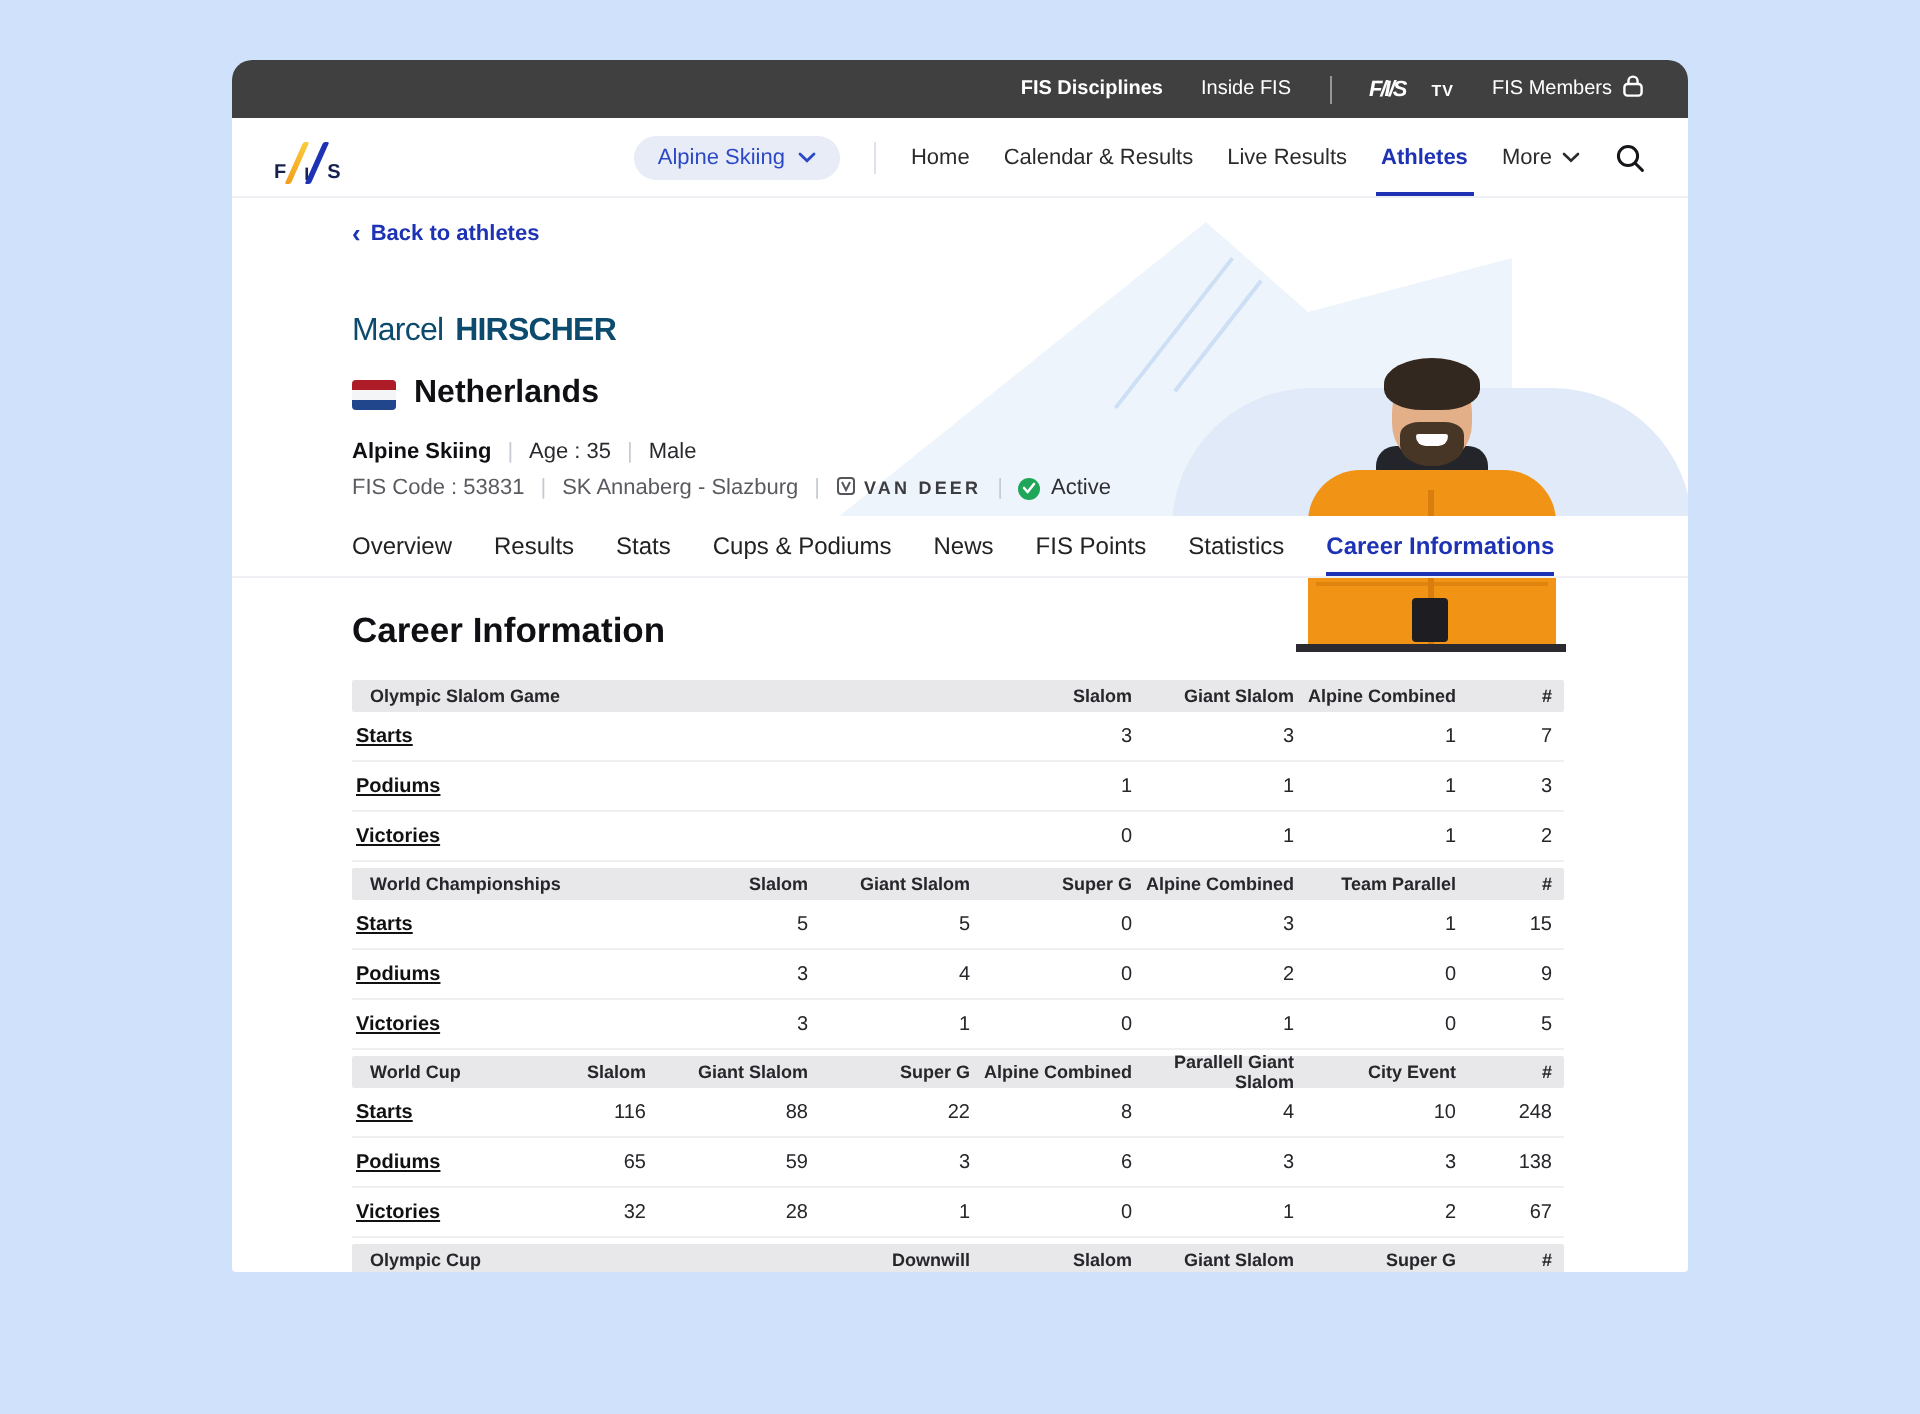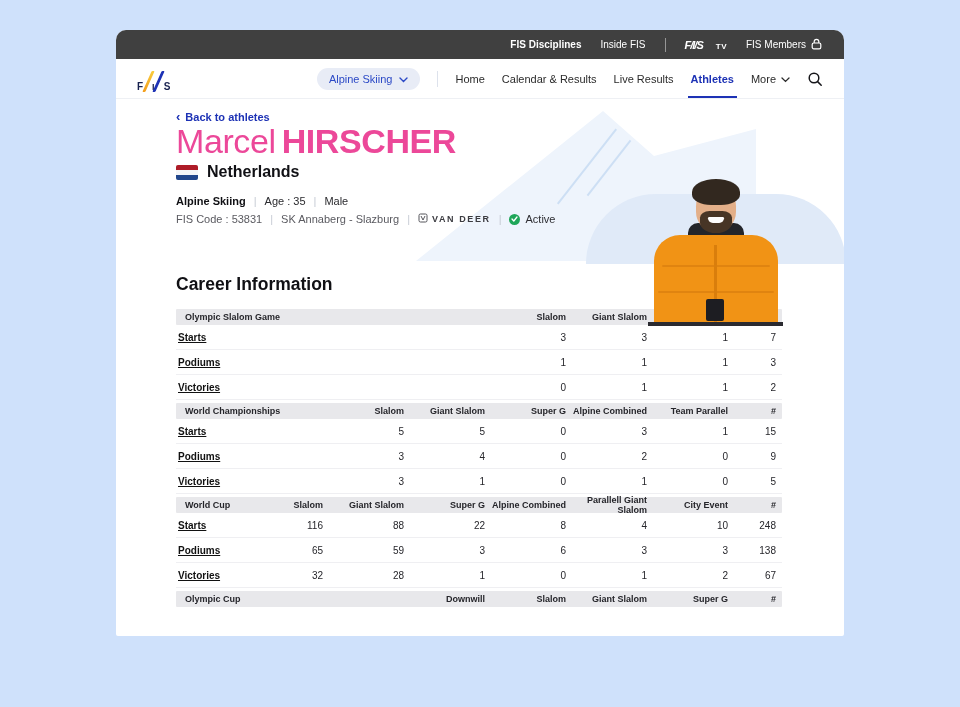--- a/index.html
+++ b/index.html
@@ -57,21 +57,21 @@
   .wm1{left:300px;top:12px;width:340px;height:150px;background:#eef4fc;
        clip-path:polygon(0 100%,55% 0,70% 30%,100% 12%,100% 100%);}
   .wm2{left:470px;top:95px;width:260px;height:70px;background:#e0eaf8;border-radius:120px 120px 0 0;}
   .wm-line{position:absolute;background:#cddff4;width:2px;height:95px;transform:rotate(38deg);}
   .wm-line.a{left:470px;top:20px;}
   .wm-line.b{left:492px;top:34px;height:70px;}
   .hero-inner{position:relative;z-index:1;padding-left:60px;}
   .back-link{display:inline-flex;align-items:center;gap:5px;margin-top:12px;
     font-size:11px;font-weight:600;color:#1d32b5;cursor:pointer;}
   .back-chev{font-size:13px;line-height:10px;}
-  .name{margin-top:2px;font-size:34px;line-height:28px;color:#ec4899;letter-spacing:-.4px;}
+  .name{margin-top:26px;font-size:16px;line-height:28px;color:#0c4a6e;letter-spacing:-.4px;}
   .name .first{font-weight:400;}
   .name .last{font-weight:800;margin-left:6px;}
   .country-row{margin-top:8px;display:flex;align-items:center;gap:9px;}
   .flag{width:22px;height:15px;border-radius:2px;overflow:hidden;display:flex;flex-direction:column;box-shadow:0 0 0 1px #e8e8e8 inset;}
   .flag div{flex:1;}
   .flag .r{background:#ae1c28;}
   .flag .w{background:#f4f5f7;}
   .flag .b{background:#21468b;}
   .country{font-size:16px;font-weight:800;color:#101014;}
   .meta{display:flex;align-items:center;gap:8px;font-size:11px;}
@@ -236,20 +236,30 @@
               <svg width="7" height="6" viewBox="0 0 7 6">
                 <path d="M1 3l1.8 2L6 1" stroke="#fff" stroke-width="1.3" fill="none" stroke-linecap="round" stroke-linejoin="round"></path>
               </svg>
             </span>
           <span>Active</span>
         </span>
       </div>
     </div>
   </div>
 
+  <div class="tabs">
+    <span class="tab">Overview</span>
+    <span class="tab">Results</span>
+    <span class="tab">Stats</span>
+    <span class="tab">Cups &amp; Podiums</span>
+    <span class="tab">News</span>
+    <span class="tab">FIS Points</span>
+    <span class="tab">Statistics</span>
+    <span class="tab active">Career Informations</span>
+  </div>
 
   <div class="section">
     <div class="section-title">Career Information</div>
     <div class="tables">
         <div class="ctable">
           <div class="t-header">
             <span class="t-title">Olympic Slalom Game</span>
             <span class="cell-num">Slalom</span>
             <span class="cell-num">Giant Slalom</span>
             <span class="cell-num">Alpine Combined</span>

